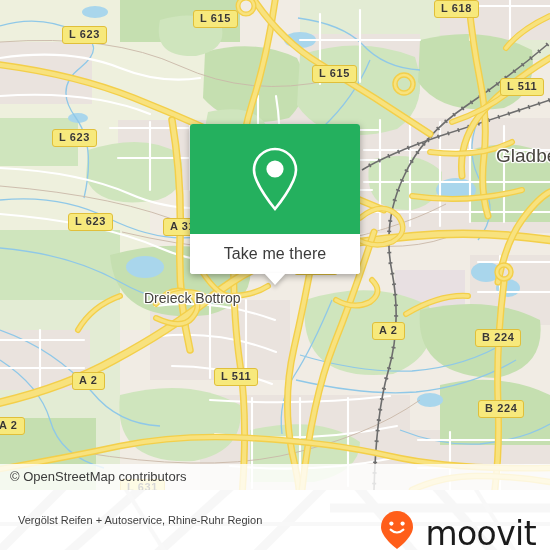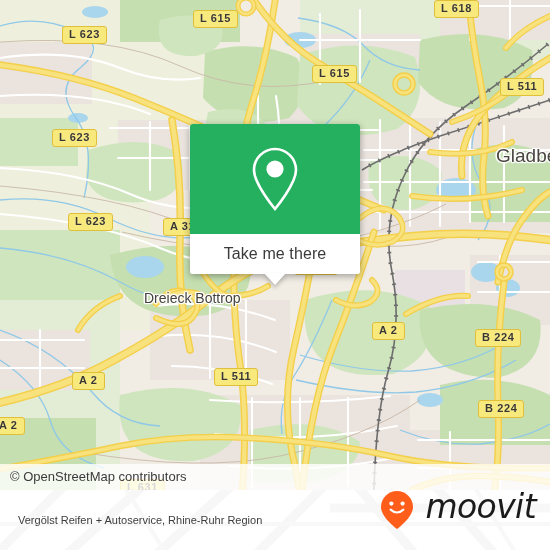--- a/index.html
+++ b/index.html
@@ -105,21 +105,21 @@
   }
   #footer-watermark{position:absolute;left:0;top:0;width:550px;height:60px;opacity:.55;}
   #footer-title{
     position:absolute;left:18px;top:0;height:60px;
     display:flex;align-items:center;
     font-size:11px;color:#3d3d3d;
     white-space:nowrap;
   }
   #brand{
     position:absolute;right:14px;top:0;height:60px;
-    display:flex;align-items:flex-start;gap:11px;font-style:italic;
+    display:flex;align-items:flex-end;gap:11px;
   }
   #brand-word{
     font-size:33px;color:#1b1b1b;letter-spacing:-.6px;
     font-family:"DejaVu Sans", sans-serif;
     line-height:33px;
   }
 </style>
 </head>
 <body>
 

